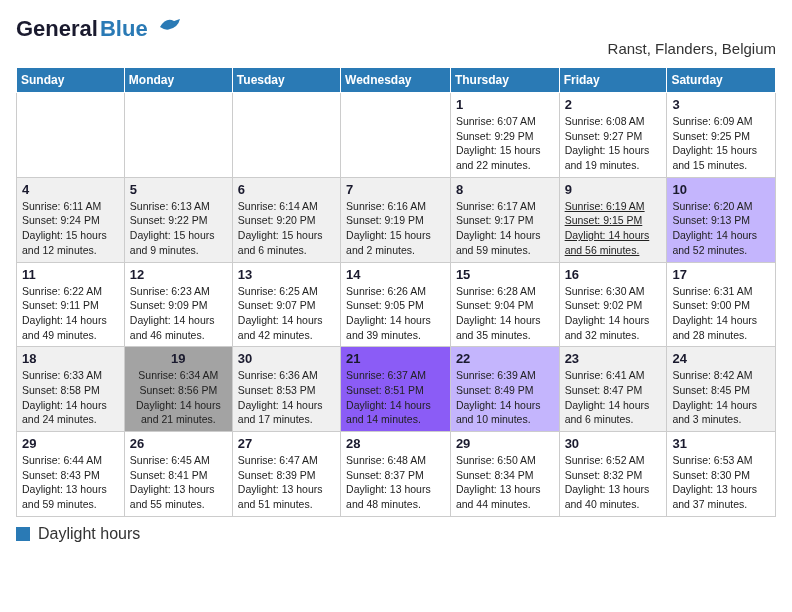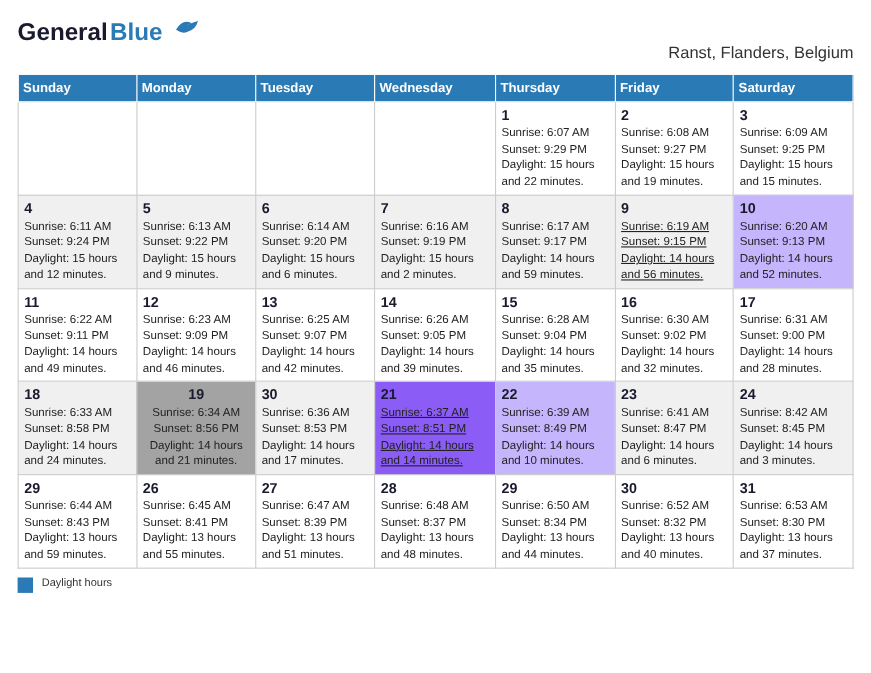--- a/index.html
+++ b/index.html
@@ -70,23 +70,23 @@
       color: #222;
       font-size: 10.5px;
       line-height: 1.4;
     }
     .empty-cell {
       background: #fff !important;
     }
     .legend {
       margin-top: 8px;
       display: flex;
-      align-items: flex-start;
+      align-items: center;
       gap: 8px;
-      font-size: 10px;
+      font-size: 16px;
       color: #333;
     }
     .legend-box {
       width: 14px;
       height: 14px;
       background: #2a7ab5;
       display: inline-block;
     }
   </style>
 </head>
@@ -266,21 +266,21 @@
         </td>
         <td style="background: rgb(240, 240, 240);">
           <span class="day-num">30</span>
           <div class="day-info" style="white-space: pre-line;">Sunrise: 6:36 AM
 Sunset: 8:53 PM
 Daylight: 14 hours
 and 17 minutes.</div>
         </td>
         <td style="background: #8b5cf6;">
           <span class="day-num">21</span>
-          <div class="day-info" style="white-space: pre-line; text-decoration: underline;">Sunrise: 6:37 AM
+          <div class="day-info" style="white-space: pre-line;">Sunrise: 6:37 AM
 Sunset: 8:51 PM
 Daylight: 14 hours
 and 14 minutes.</div>
         </td>
         <td style="background: #c4b5fd;">
           <span class="day-num">22</span>
           <div class="day-info" style="white-space: pre-line;">Sunrise: 6:39 AM
 Sunset: 8:49 PM
 Daylight: 14 hours
 and 10 minutes.</div>

